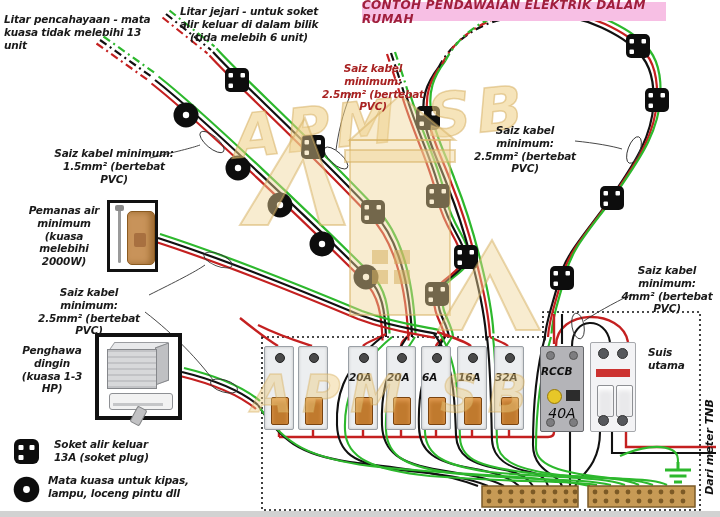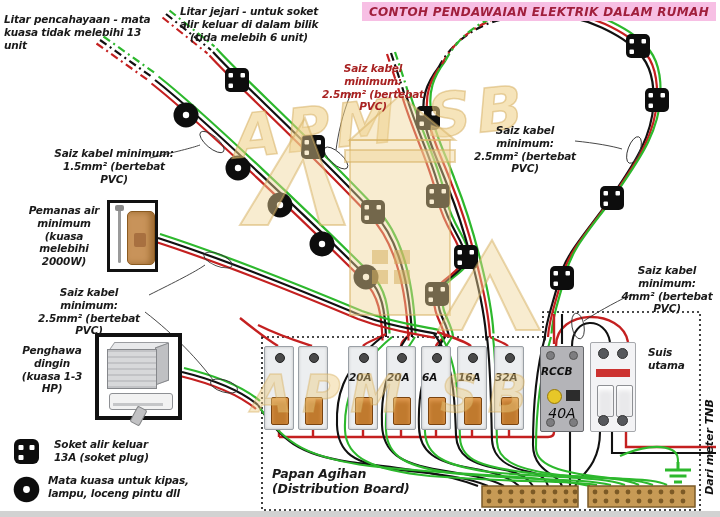--- a/index.html
+++ b/index.html
@@ -3,21 +3,21 @@
 <meta charset="utf-8">
 <style>
   html,body{margin:0;padding:0;background:#888;}
   #page{position:relative;width:720px;height:517px;background:#ffffff;overflow:hidden;
         font-family:"DejaVu Sans",sans-serif;}
   
   .lbl{position:absolute;font-style:italic;font-weight:600;font-size:10.5px;line-height:1.22;
        color:#1a1a1a;white-space:pre-line;z-index:4;letter-spacing:-0.2px;}
   .center{text-align:center;}
   .red-text{color:#a82222;}
-  #title-bar{position:absolute;left:362px;top:2px;width:354px;height:19px;background:#f7bfe4;
+  #title-bar{position:absolute;left:362px;top:2px;width:304px;height:19px;background:#f7bfe4;
        z-index:4;display:flex;align-items:center;justify-content:center;}
   #title-bar span{font-style:italic;font-weight:bold;font-size:12px;color:#a01f3c;letter-spacing:.3px;}
   #board-label{font-size:12.5px;font-weight:bold;}
   #meter-label{position:absolute;left:645px;top:440px;width:130px;height:14px;z-index:4;
        transform:rotate(-90deg);font-style:italic;font-weight:bold;font-size:11px;color:#111;
        text-align:center;}
   
   #wires{position:absolute;left:0;top:0;z-index:1;}
   #watermark{position:absolute;left:0;top:0;z-index:3;pointer-events:none;}
   #bottom-strip{position:absolute;left:0;top:511px;width:720px;height:6px;background:#d2d2d2;z-index:5;}
@@ -471,22 +471,20 @@
   <div class="lbl center" style="left:30px;top:286px;width:118px">Saiz kabel minimum:
 2.5mm² (bertebat PVC)</div>
   <div class="lbl center" style="left:10px;top:344px;width:84px">Penghawa
 dingin
 (kuasa 1-3
 HP)</div>
   <div class="lbl center" style="left:616px;top:264px;width:102px">Saiz kabel minimum:
 4mm² (bertebat PVC)</div>
   <div class="lbl" style="left:648px;top:346px;width:60px">Suis
 utama</div>
-  <div class="lbl" id="board-label" style="left:272px;top:466px;width:160px">Papan Agihan
-(Distribution Board)</div>
   <div id="meter-label">Dari meter TNB</div>
   <div class="lbl" style="left:54px;top:438px;width:140px">Soket alir keluar
 13A (soket plug)</div>
   <div class="lbl" style="left:48px;top:474px;width:165px">Mata kuasa untuk kipas,
 lampu, loceng pintu dll</div>
 
   <div id="bottom-strip"></div>
 </div>
 
 </body></html>

